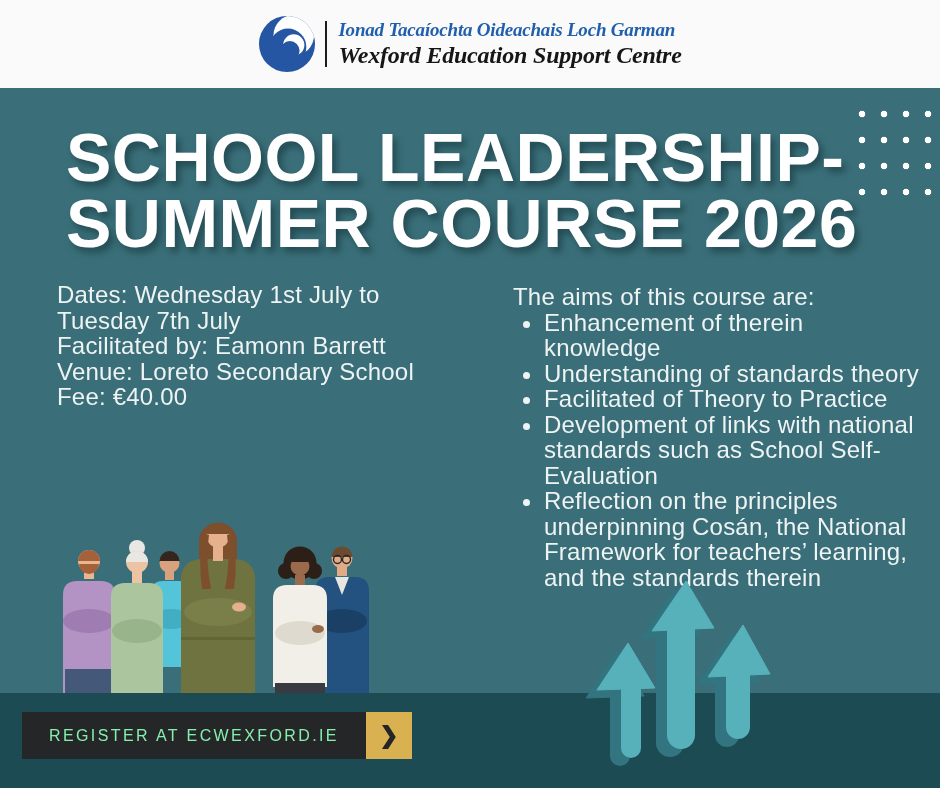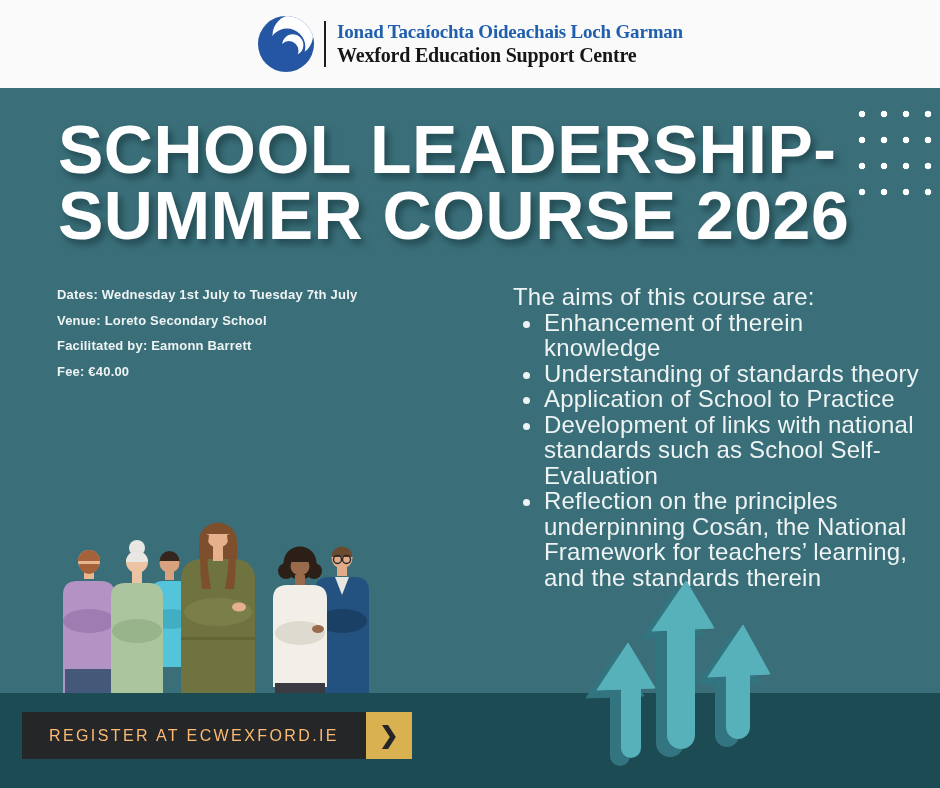--- a/index.html
+++ b/index.html
@@ -3,52 +3,52 @@
 <meta charset="utf-8">
 <style>
   html,body{margin:0;padding:0;background:#22262a;}
   .flyer{
     position:relative;width:940px;height:788px;overflow:hidden;
     background:var(--background-teal,#3a6f79);
     font-family:"Liberation Sans",sans-serif;
   }
   
   .band-header{position:absolute;left:0;top:0;width:940px;height:88px;
-    background:var(--header-bg,#fbfafa);display:flex;align-items:center;justify-content:center;z-index:1;}
+    background:var(--header-bg,#fbfafa);display:flex;align-items:center;justify-content:center;z-index:1;font-style:italic;}
   .band-footer{position:absolute;left:0;top:693px;width:940px;height:95px;
     background:var(--footer-teal,#1d4b53);z-index:1;}
   
   .logo-row{display:flex;align-items:center;}
   .logo-mark{width:58px;height:58px;flex:0 0 auto;}
   .logo-divider{width:2px;height:46px;background:#1c1c1c;margin:0 11px 0 9px;}
   .org-irish{font-family:"Liberation Serif",serif;font-weight:700;font-size:19px;
     color:var(--irish-blue,#1f5fad);letter-spacing:-0.2px;white-space:nowrap;}
-  .org-english{font-family:"Liberation Serif",serif;font-weight:700;font-size:20px;
+  .org-english{font-family:"Liberation Serif",serif;font-weight:700;font-size:24px;
     color:#161616;letter-spacing:-0.2px;white-space:nowrap;margin-top:1px;}
   
   .title{position:absolute;left:58px;top:116px;z-index:2;color:var(--title-white,#fff);
     font-size:68px;line-height:66px;font-weight:700;letter-spacing:0.5px;
     text-shadow:4px 5px 7px rgba(12,38,44,.5);white-space:nowrap;}
   
   .dots{position:absolute;left:851px;top:101px;width:90px;height:104px;z-index:2;
     background-image:radial-gradient(circle,var(--dot-white,#fff) 3px,transparent 3.6px);
     background-size:22px 26px;}
   
   .details{position:absolute;left:57px;top:282px;width:408px;z-index:2;
-    color:var(--text-light,#eef3f3);font-size:13px;line-height:25.5px;letter-spacing:0.2px;font-weight:bold;}
+    color:var(--text-light,#eef3f3);font-size:24px;line-height:25.5px;letter-spacing:0.2px;}
   .aims{position:absolute;left:513px;top:284px;width:410px;z-index:2;
     color:var(--text-light,#eef3f3);font-size:24px;line-height:25.5px;letter-spacing:0.2px;}
   .aims ul{margin:0;padding:0 0 0 31px;}
   .aims li{margin:0;}
   
   .people-svg{position:absolute;left:53px;top:517px;z-index:0;}
   .arrows-svg{position:absolute;left:575px;top:565px;z-index:2;}
   
   .cta{position:absolute;left:22px;top:712px;height:47px;display:flex;z-index:3;cursor:pointer;}
-  .cta-main{background:var(--button-dark,#242628);color:#fdba74;display:flex;align-items:center;
+  .cta-main{background:var(--button-dark,#242628);color:#86efac;display:flex;align-items:center;
     padding:0 27px;font-size:16px;letter-spacing:2.4px;white-space:nowrap;}
   .cta-gold{width:46px;background:var(--gold,#d9b150);display:flex;align-items:center;
     justify-content:center;color:#232527;font-size:23px;font-weight:700;}
 </style>
 </head>
 <body>
 
 <div class="flyer">
 
   <header class="band-header">
@@ -68,40 +68,40 @@
       <div class="logo-divider"></div>
       <div>
         <div class="org-irish">Ionad Tacaíochta Oideachais Loch Garman</div>
         <div class="org-english">Wexford Education Support Centre</div>
       </div>
     </div>
   </header>
 
   <div class="band-footer"></div>
 
-  <h1 class="title" style="margin:0;">
+  <h1 class="title" style="margin:8px;">
     <span>SCHOOL LEADERSHIP-</span><br>
     <span>SUMMER COURSE 2026</span>
   </h1>
 
   <div class="dots"></div>
 
   <div class="details">
     <div>Dates: Wednesday 1st July to Tuesday 7th July</div>
+    <div>Facilitated by: Eamonn Barrett</div>
     <div>Venue: Loreto Secondary School</div>
-    <div>Facilitated by: Eamonn Barrett</div>
     <div>Fee: €40.00</div>
   </div>
 
   <div class="aims">
     <div>The aims of this course are:</div>
     <ul>
       <li>Enhancement of therein knowledge</li>
       <li>Understanding of standards theory</li>
-      <li>Application of School to Practice</li>
+      <li>Facilitated of Theory to Practice</li>
       <li>Development of links with national standards such as School Self-Evaluation</li>
       <li>Reflection on the principles underpinning Cosán, the National Framework for teachers’ learning, and the standards therein</li>
     </ul>
   </div>
 
   <svg class="people-svg" width="334" height="177" viewBox="0 0 334 177">
 
     <g>
       <path d="M10,78 Q10,64 24,64 L48,64 Q62,64 62,78 L62,177 L10,177 Z" fill="#b392c4"></path>
       <rect x="12" y="152" width="48" height="25" fill="#44597a"></rect>

